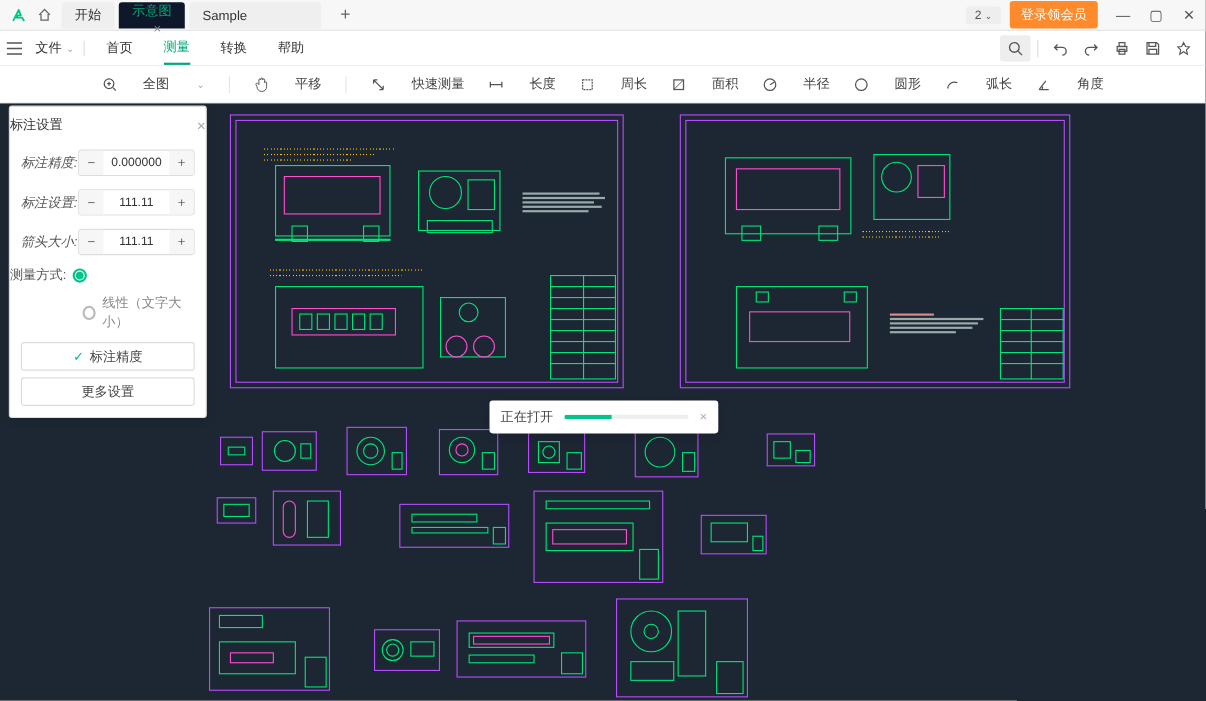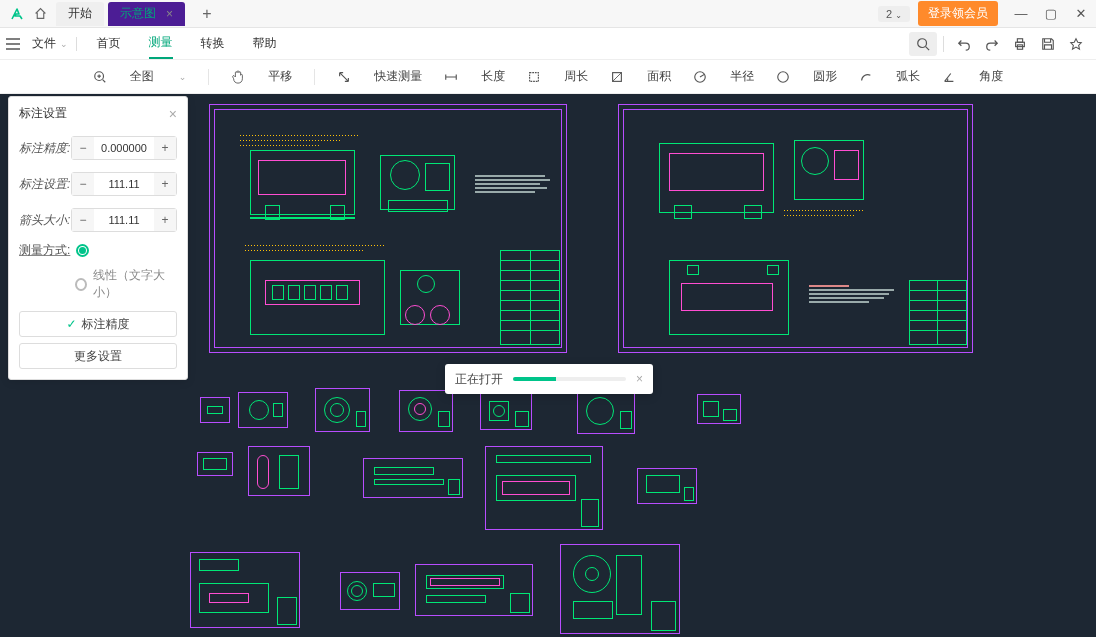--- a/index.html
+++ b/index.html
@@ -3,21 +3,21 @@
 <meta charset="utf-8">
 <style>
 * { margin: 0; padding: 0; box-sizing: border-box; font-family: "Microsoft YaHei", Arial, sans-serif; }
 body { width: 1096px; height: 637px; background: #fff; overflow: hidden; position: relative; }
 
 
 .titlebar { height: 28px; display: flex; align-items: center; background: #f7f7f7; border-bottom: 1px solid #e5e5e5; }
 .titlebar .logo { width: 22px; height: 22px; margin: 0 6px; display: flex; align-items: center; justify-content: center; color: #00c48a; font-weight: bold; }
 .titlebar .home-icon { width: 22px; text-align: center; color: #555; }
 .tab { height: 24px; padding: 0 12px; display: flex; align-items: center; font-size: 12px; color: #333; background: #efefef; border-radius: 3px 3px 0 0; margin-right: 4px; position: relative; }
-.tab.active { background: #4c1d95; color: #00a77a; }
+.tab.active { background: #0f172a; color: #00a77a; flex-direction: column; }
 .tab .close { margin-left: 10px; color: #888; font-size: 12px; }
 .tab-add { width: 20px; text-align: center; color: #666; margin-left: 8px; }
 .titlebar .spacer { flex: 1; }
 .ver-badge { background: #eee; color: #555; font-size: 11px; padding: 2px 8px; border-radius: 3px; margin-right: 8px; }
 .login-btn { background: #ff8a2b; color: #fff; font-size: 12px; padding: 4px 10px; border-radius: 3px; margin-right: 8px; }
 .win-btn { width: 30px; text-align: center; color: #555; font-size: 13px; }
 
 
 .menubar { height: 32px; display: flex; align-items: center; border-bottom: 1px solid #eee; padding: 0 6px; }
 .menubar .ham { width: 20px; text-align: center; color: #555; }
@@ -52,29 +52,29 @@
 .textblk .tline { height: 2px; margin-bottom: 2px; background: #9aa; }
 
 
 .thumb { position: absolute; border: 1px solid #b84dff; background: #1d2733; }
 .thumb .tg { position: absolute; border: 1px solid #00e676; }
 .thumb .tc { position: absolute; border: 1px solid #00e676; border-radius: 50%; }
 .thumb .tm { position: absolute; border: 1px solid #ff4dd2; }
 
 
 .panel { position: absolute; left: 8px; top: 96px; width: 180px; background: #fff; border: 1px solid #ddd; border-radius: 3px; box-shadow: 0 2px 8px rgba(0,0,0,.1); z-index: 20; }
-.panel .phdr { display: flex; align-items: center; justify-content: space-between; padding: 8px 10px; font-size: 12px; color: #333; }
+.panel .phdr { display: flex; align-items: center; justify-content: space-between; padding: 8px 0; font-size: 12px; color: #333; }
 .panel .phdr .px { color: #aaa; font-size: 14px; }
 .panel .prow { display: flex; align-items: center; padding: 6px 10px; font-size: 12px; color: #555; }
 .panel .prow .plabel { width: 56px; font-style: italic; }
 .panel .stepper { display: flex; align-items: center; border: 1px solid #ddd; border-radius: 3px; height: 24px; margin-left: auto; }
 .panel .stepper .sbtn { width: 22px; text-align: center; color: #666; background: #f6f6f6; height: 100%; line-height: 22px; cursor: pointer; }
 .panel .stepper .sval { width: 60px; text-align: center; font-size: 11px; color: #333; }
 .panel .radio-row { display: flex; align-items: center; padding: 4px 10px 4px 66px; font-size: 12px; color: #888; }
-.panel .radio-row.first { padding-left: 10px; text-decoration: underline; }
+.panel .radio-row.first { padding-left: 0; }
 .panel .radio-row .rlbl { margin-right: 6px; color: #555; }
 .panel .rdot { width: 13px; height: 13px; border-radius: 50%; border: 2px solid #bbb; margin-right: 6px; display: inline-flex; align-items: center; justify-content: center; }
 .panel .rdot.on { border-color: #00c48a; }
 .panel .rdot.on::after { content: ""; width: 7px; height: 7px; background: #00c48a; border-radius: 50%; }
 .panel .pbtn { margin: 6px 10px; height: 26px; border: 1px solid #ddd; border-radius: 3px; display: flex; align-items: center; justify-content: center; font-size: 12px; color: #444; cursor: pointer; }
 .panel .pbtn .chk { color: #00c48a; margin-right: 5px; }
 
 
 .toast { position: absolute; left: 445px; top: 364px; width: 208px; height: 30px; background: #fff; border-radius: 3px; box-shadow: 0 2px 10px rgba(0,0,0,.2); display: flex; align-items: center; padding: 0 10px; font-size: 12px; color: #444; z-index: 30; }
 .toast .bar { flex: 1; height: 4px; background: #eee; border-radius: 2px; margin: 0 10px; position: relative; overflow: hidden; }
@@ -96,20 +96,23 @@
     <svg width="13" height="13" viewBox="0 0 16 16">
         <path d="M2 8 L8 2 L14 8 M4 7 V14 H12 V7" fill="none" stroke="#666" stroke-width="1.4"></path>
       </svg>
   </div>
   <div class="tab">
     <span>开始</span>
   </div>
   <div class="tab active">
     <span>示意图</span>
     <span class="close">×</span>
+  </div>
+  <div class="tab" style="min-width:120px;">
+    <span>Sample</span>
   </div>
   <div class="tab-add">+</div>
   <div class="spacer"></div>
   <div class="ver-badge"><span>2</span> <span style="font-size:8px;">⌄</span></div>
   <div class="login-btn">登录领会员</div>
   <div class="win-btn">—</div>
   <div class="win-btn">▢</div>
   <div class="win-btn">✕</div>
 </div>
 

